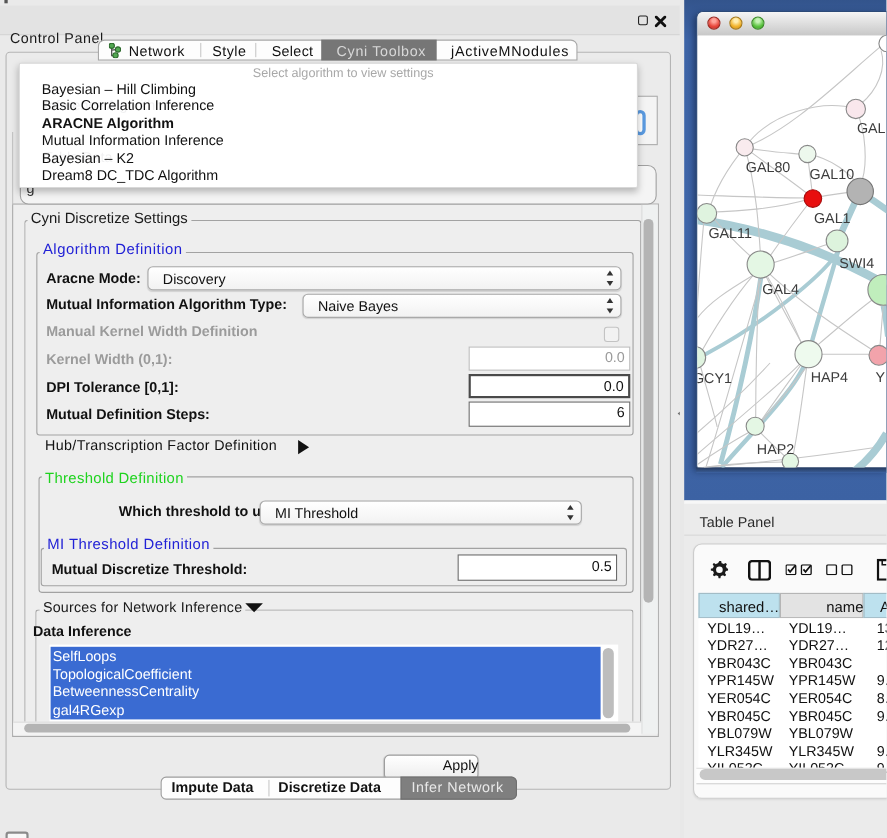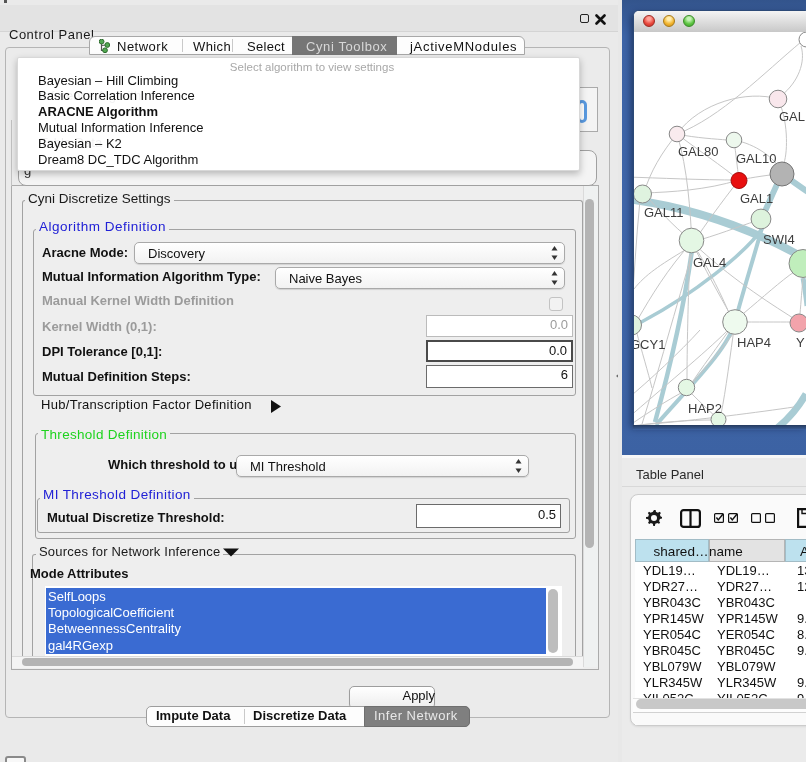--- a/index.html
+++ b/index.html
@@ -93,21 +93,21 @@
 
 <div class="lbl b" style="left:47px;top:510px;">Mutual Discretize Threshold:</div>
 <div class="fld" style="left:416px;top:504px;width:139px;height:20px;border:1px solid #6b6b6b;padding:2px 4px 0 0;">0.5</div>
 
 <div class="fs" style="left:32px;top:554px;width:542px;height:112px;border-bottom:none;"></div>
 <div class="fslabel" style="left:36px;top:544.5px;color:#1a1a1a;font-size:13px;letter-spacing:0.2px;">Sources for Network Inference</div>
 <svg class="abs" style="left:222px;top:546.5px;" width="18" height="11" viewBox="0 0 18 11">
     <path d="M1 1.5 L17 1.5 L9 9.5 Z" fill="#111"></path>
   </svg>
 
-<div class="lbl b" style="left:30px;top:566px;">Mode Attributes</div>
+<div class="lbl b" style="left:30px;top:566px;">Data Inference</div>
 
 <div class="abs" style="left:45px;top:586px;width:517px;height:71px;background:#ffffff;"></div>
 <div class="abs" style="left:46px;top:588px;width:500px;height:66px;background:#3a6bd2;"></div>
 <div class="abs" style="left:48px;top:588.5px;font-size:13px;line-height:16.4px;color:#fff;">SelfLoops<br>TopologicalCoefficient<br>BetweennessCentrality<br>gal4RGexp</div>
 <div class="abs" style="left:548px;top:589px;width:10px;height:64px;background:#bdbdbd;border-radius:5px;"></div>
 
 <div class="abs" style="left:12px;top:656px;width:571px;height:11px;background:#f4f4f4;border-top:1px solid #dadada;"></div>
 <div class="abs" style="left:22px;top:658px;width:551px;height:8px;background:#b4b4b4;border-radius:4px;"></div>
 
 <div class="abs" style="left:349px;top:686px;width:86px;height:23px;background:linear-gradient(#ffffff,#ededed);border:1px solid #9d9d9d;border-radius:5px;box-shadow:0 1px 1px rgba(0,0,0,.15);box-sizing:border-box;"></div>
@@ -124,21 +124,21 @@
 <div class="abs" style="left:292px;top:36px;width:105px;height:19px;background:#767676;"></div>
 <div class="abs" style="left:182px;top:39px;width:1px;height:13px;background:#c9c9c9;"></div>
 <div class="abs" style="left:232px;top:39px;width:1px;height:13px;background:#c9c9c9;"></div>
 <svg class="abs" style="left:99px;top:39px;" width="11" height="14" viewBox="0 0 11 14">
   <path d="M2.5 4 L2.5 11.5 L5 11.5 M2.5 6.5 L7.5 6" stroke="#555" stroke-width="1.2" fill="none"></path>
   <circle cx="2.6" cy="2.6" r="2.4" fill="#52a852" stroke="#2e6b2e" stroke-width="1"></circle>
   <circle cx="8.3" cy="6" r="2.4" fill="#52a852" stroke="#2e6b2e" stroke-width="1"></circle>
   <circle cx="6" cy="11.3" r="2.4" fill="#52a852" stroke="#2e6b2e" stroke-width="1"></circle>
 </svg>
 <div class="abs" style="left:117px;top:39px;font-size:13px;color:#111;letter-spacing:0.5px;">Network</div>
-<div class="abs" style="left:193px;top:39px;font-size:13px;color:#111;letter-spacing:0.4px;">Which</div>
+<div class="abs" style="left:193px;top:39px;font-size:13px;color:#111;letter-spacing:0.4px;">Style</div>
 <div class="abs" style="left:247px;top:39px;font-size:13px;color:#111;letter-spacing:0.3px;">Select</div>
 <div class="abs" style="left:306px;top:39px;font-size:13px;color:#d8d8d8;letter-spacing:0.6px;">Cyni Toolbox</div>
 <div class="abs" style="left:410px;top:39px;font-size:13px;color:#111;letter-spacing:0.7px;">jActiveMNodules</div>
 
 <div class="abs" style="left:560px;top:87px;width:36px;height:43px;border:1px solid #aaa;background:#f4f4f4;"></div>
 <div class="abs" style="left:577px;top:100px;width:4px;height:17px;border:3px solid #5a9ae0;border-radius:6px;background:#fff;"></div>
 <div class="abs" style="left:11px;top:120px;width:1px;height:66px;background:#c2c2c2;"></div>
 
 <div class="abs" style="left:18px;top:150px;width:579px;height:36px;border:1px solid #a0a0a0;border-radius:8px;background:#f4f4f4;box-sizing:border-box;"></div>
 <div class="abs" style="left:24px;top:163px;font-size:13px;color:#333;">g</div>
@@ -287,21 +287,21 @@
 </svg>
 <svg class="abs" style="left:797px;top:508px;" width="9" height="20" viewBox="0 0 9 20">
   <path d="M1.1 1.1 L14 1.1 L14 18.9 L1.1 18.9 Z" fill="none" stroke="#111" stroke-width="2.2"></path>
   <path d="M5 1 L5 5.5 L9 5.5" fill="none" stroke="#111" stroke-width="1.4"></path>
 </svg>
 
 <div class="abs" style="left:635px;top:539px;width:74px;height:23px;background:#bde1ee;border:1px solid #a2bcc6;box-sizing:border-box;"></div>
 <div class="abs" style="left:709px;top:539px;width:76px;height:23px;background:#e3e3e3;border:1px solid #b5b5b5;box-sizing:border-box;"></div>
 <div class="abs" style="left:785px;top:539px;width:21px;height:23px;background:#bde1ee;border:1px solid #a2bcc6;border-right:none;box-sizing:border-box;"></div>
 <div class="abs" style="left:644px;top:543.5px;width:74px;text-align:center;font-size:13.5px;color:#111;">shared…</div>
-<div class="abs" style="left:709px;top:544px;width:76px;text-align:left;font-size:13.5px;color:#111;">name</div>
+<div class="abs" style="left:709px;top:544px;width:76px;text-align:right;font-size:13.5px;color:#111;">name</div>
 <div class="abs" style="left:800px;top:544px;font-size:13.5px;color:#111;">A</div>
 <div class="abs" style="left:635px;top:562px;width:171px;height:136px;background:#fff;"></div>
 <div class="abs" style="left:643px;top:562.5px;font-size:13px;line-height:16.1px;color:#111;">YDL19…<br>YDR27…<br>YBR043C<br>YPR145W<br>YER054C<br>YBR045C<br>YBL079W<br>YLR345W<br>YIL052C</div>
 <div class="abs" style="left:717px;top:562.5px;font-size:13px;line-height:16.1px;color:#111;">YDL19…<br>YDR27…<br>YBR043C<br>YPR145W<br>YER054C<br>YBR045C<br>YBL079W<br>YLR345W<br>YIL052C</div>
 <div class="abs" style="left:797px;top:562.5px;font-size:13px;line-height:16.1px;color:#111;">13<br>12<br><br>9.<br>8.<br>9.<br><br>9.<br>9.</div>
 <div class="abs" style="left:635px;top:697.5px;width:171px;height:27px;background:#fafafa;"></div>
 <div class="abs" style="left:633px;top:698px;width:173px;height:14px;background:#fdfdfd;border-top:1px solid #e2e2e2;"></div>
 <div class="abs" style="left:636px;top:699px;width:170px;height:10px;background:#c8c8c8;border-radius:5px 0 0 5px;"></div>
 <div class="abs" style="left:633px;top:712px;width:173px;height:1px;background:#d2d2d2;"></div>
 

